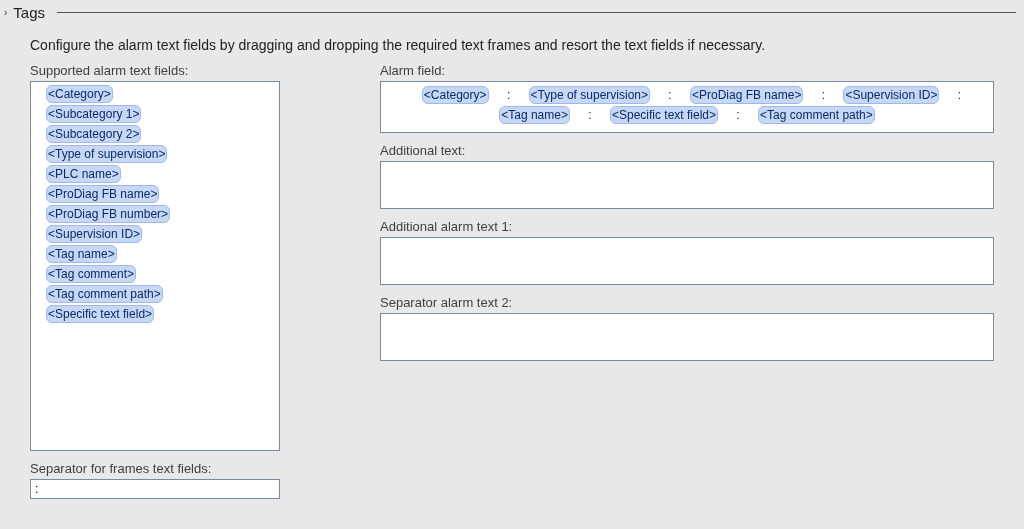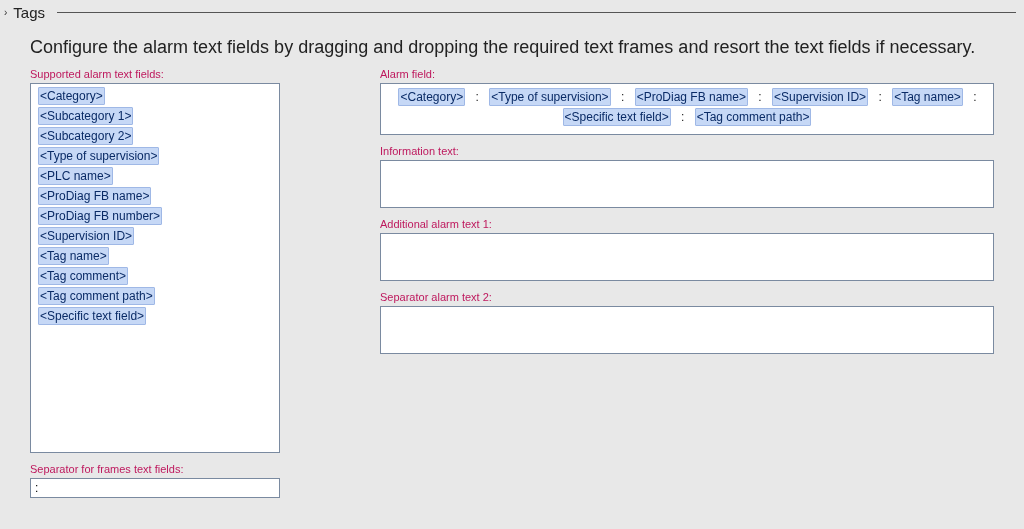--- a/index.html
+++ b/index.html
@@ -31,52 +31,52 @@
     .hrfill {
       flex: 1;
       border-top: 1px solid #555;
       height: 0;
       margin-left: 6px;
     }
     .body-wrap {
       padding: 12px 20px 0 30px;
     }
     .intro {
-      font-size: 18px;
+      font-size: 14px;
       color: #222;
       margin-bottom: 10px;
     }
     .columns {
       display: flex;
       gap: 100px;
       align-items: flex-start;
     }
     .left-col { width: 250px; }
     .right-col { flex: 1; padding-right: 10px; }
     .field-label {
-      font-size: 11px;
-      color: #be185d;
+      font-size: 13px;
+      color: #404040;
       margin: 10px 0 3px 0;
     }
     .field-label.first { margin-top: 0; }
     .listbox {
       background: #fff;
       border: 1px solid #7a8aa0;
       height: 370px;
       padding: 2px 3px;
       overflow: auto;
     }
     .tag-token {
       display: inline-block;
       background: #c6d8f6;
       color: #0a2b66;
       border: 1px solid #9fb8e6;
-      border-radius: 1px;
+      border-radius: 6px;
       padding: 0 1px;
-      margin: 1px 4px;
+      margin: 1px 12px;
       font-size: 12px;
       line-height: 16px;
       cursor: grab;
       user-select: none;
     }
     .tag-line { line-height: 17px; }
     .textarea-box {
       background: #fff;
       border: 1px solid #7a8aa0;
       min-height: 48px;
@@ -130,21 +130,21 @@
         </div>
 
       <div class="field-label">Separator for frames text fields:</div>
       <input class="sep-input" type="text" value=":" style="">
     </div>
 
     <div class="right-col">
       <div class="field-label first">Alarm field:</div>
       <div class="textarea-box tall alarm-content" id="alarm-box"><span class="tag-token">&lt;Category&gt;</span><span class="sep"> : </span><span class="tag-token">&lt;Type of supervision&gt;</span><span class="sep"> : </span><span class="tag-token">&lt;ProDiag FB name&gt;</span><span class="sep"> : </span><span class="tag-token">&lt;Supervision ID&gt;</span><span class="sep"> : </span><span class="tag-token">&lt;Tag name&gt;</span><span class="sep"> : </span><span class="tag-token">&lt;Specific text field&gt;</span><span class="sep"> : </span><span class="tag-token">&lt;Tag comment path&gt;</span></div>
 
-      <div class="field-label">Information text:</div>
+      <div class="field-label">Additional text:</div>
       <div class="textarea-box"></div>
 
       <div class="field-label">Additional alarm text 1:</div>
       <div class="textarea-box"></div>
 
       <div class="field-label">Separator alarm text 2:</div>
       <div class="textarea-box"></div>
 
     </div>
 

